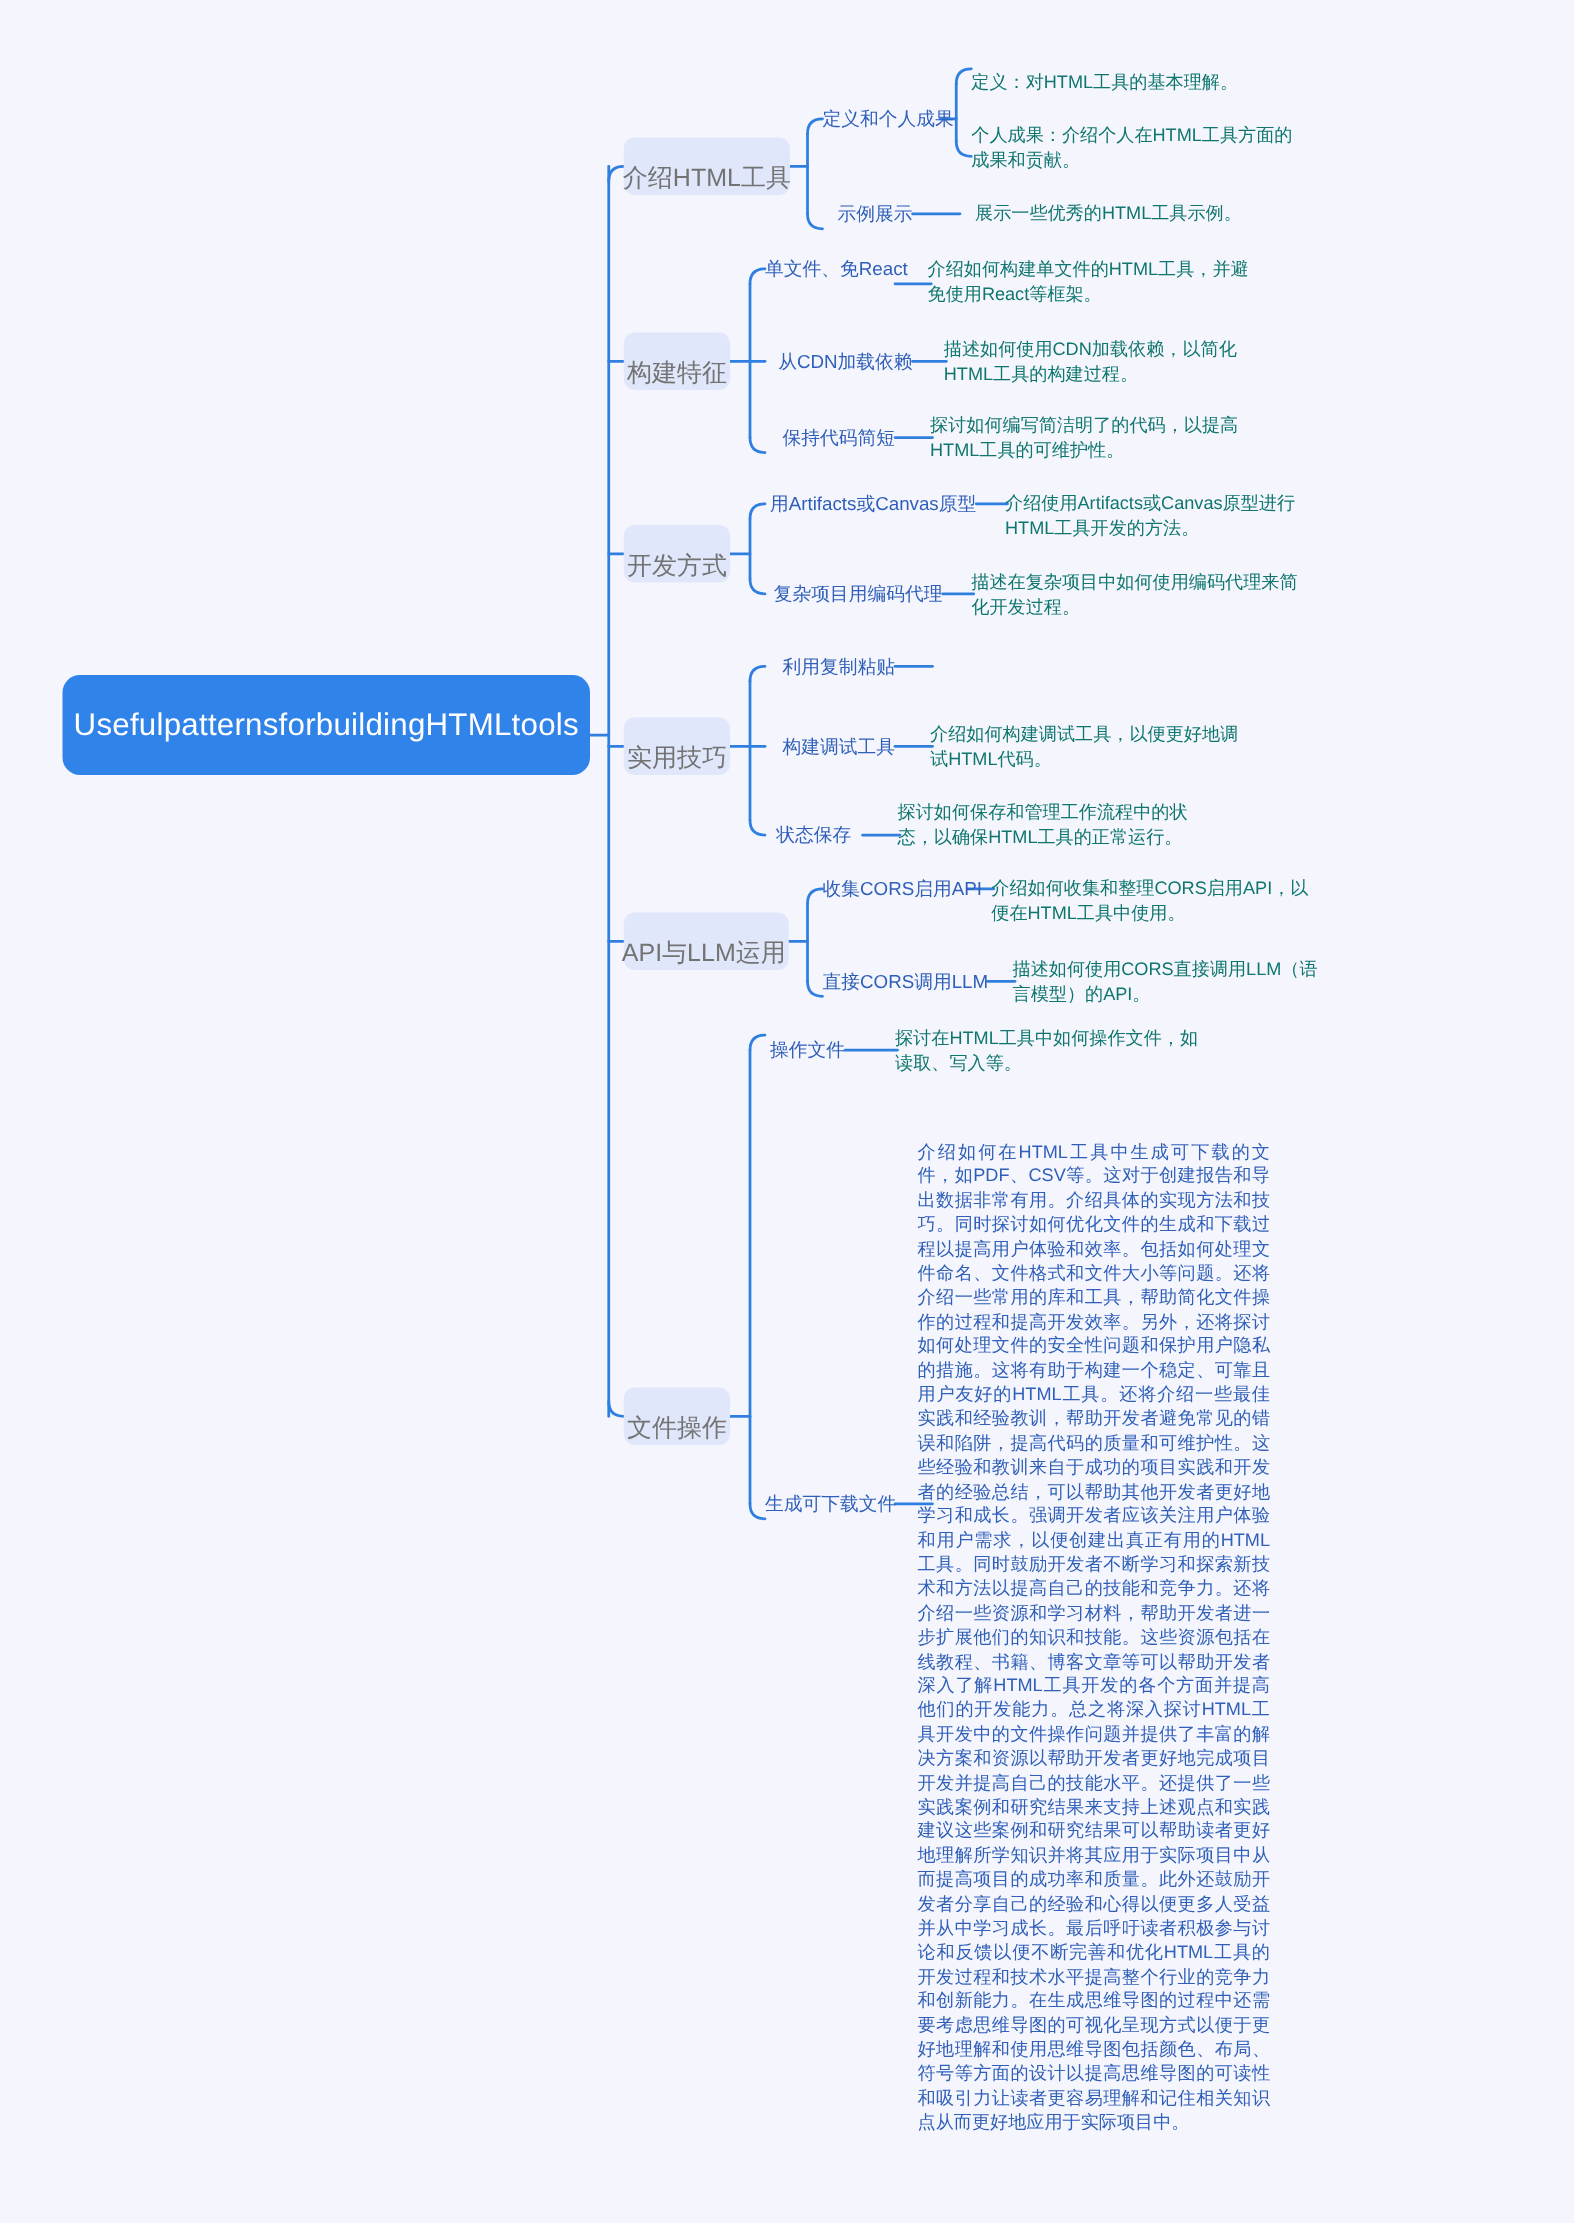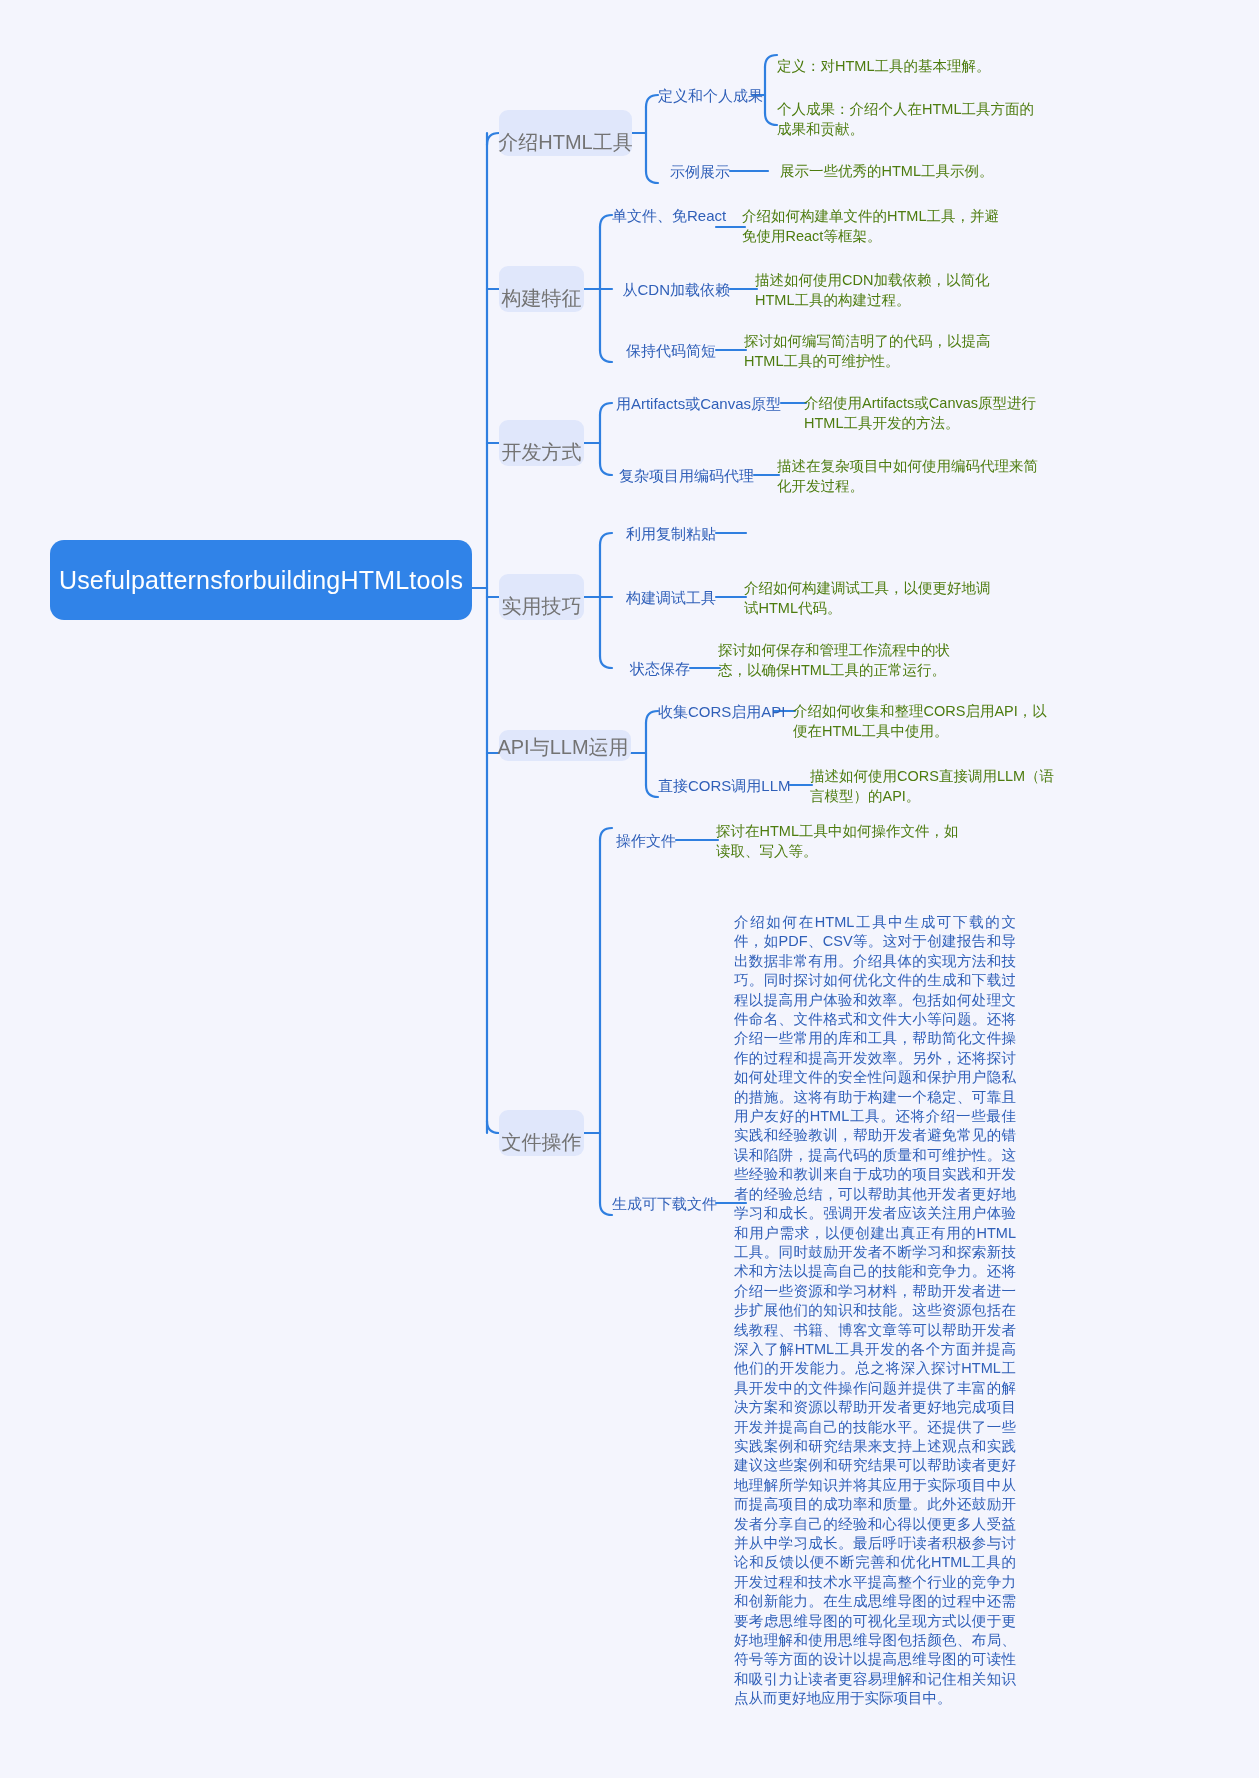--- a/index.html
+++ b/index.html
@@ -43,21 +43,21 @@
   .topic{
     font-size:15px;
     color:#2f5fb8;
     white-space:nowrap;
     line-height:20px;
     text-align:right;
   }
 
   .leaf{
     font-size:14.5px;
-    color:#4d7c0f;
+    color:#0f766e;
     line-height:19.5px;
     text-align:left;
   }
 
   .bigleaf{
     font-size:14.5px;
     color:#2f5fb8;
     line-height:19.4px;
     text-align:justify;
     text-justify:inter-ideograph;
@@ -217,28 +217,28 @@
     <span>利用复制粘贴</span>
   </div>
 
   <div class="node topic" style="left:612px;top:588px;width:104px;">
     <span>构建调试工具</span>
   </div>
   <div class="node leaf" style="left:744px;top:579px;width:256px;">
     <span>介绍如何构建调试工具，以便更好地调试HTML代码。</span>
   </div>
 
-  <div class="node topic" style="left:612px;top:659px;width:78px;">
+  <div class="node topic" style="left:612px;top:659px;width:78px;text-align:center;">
     <span>状态保存</span>
   </div>
   <div class="node leaf" style="left:718px;top:641px;width:256px;">
     <span>探讨如何保存和管理工作流程中的状态，以确保HTML工具的正常运行。</span>
   </div>
 
-  <div class="node branch" style="left:499px;top:730px;width:132px;height:31px;padding-left:12px;">
+  <div class="node branch" style="left:499px;top:730px;width:132px;height:46px;padding-left:12px;">
     <span>API与LLM运用</span>
   </div>
 
   <div class="node topic" style="left:658px;top:702px;width:116px;">
     <span>收集CORS启用API</span>
   </div>
   <div class="node leaf" style="left:793px;top:702px;width:256px;">
     <span>介绍如何收集和整理CORS启用API，以便在HTML工具中使用。</span>
   </div>
 

